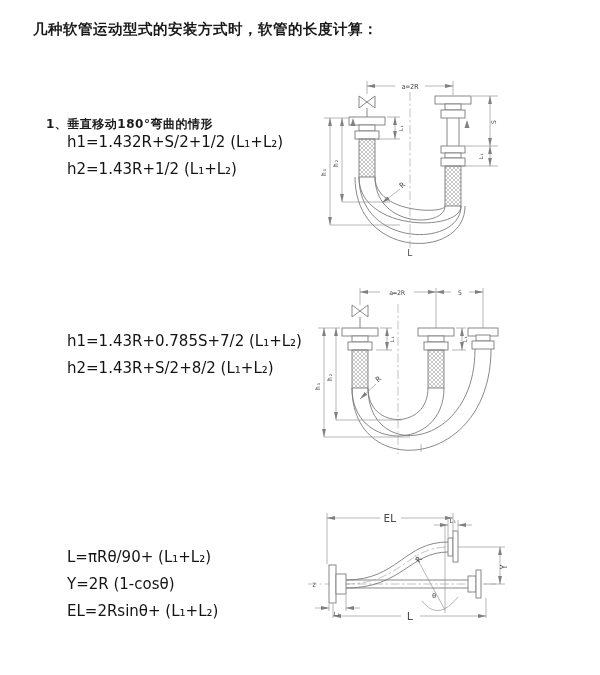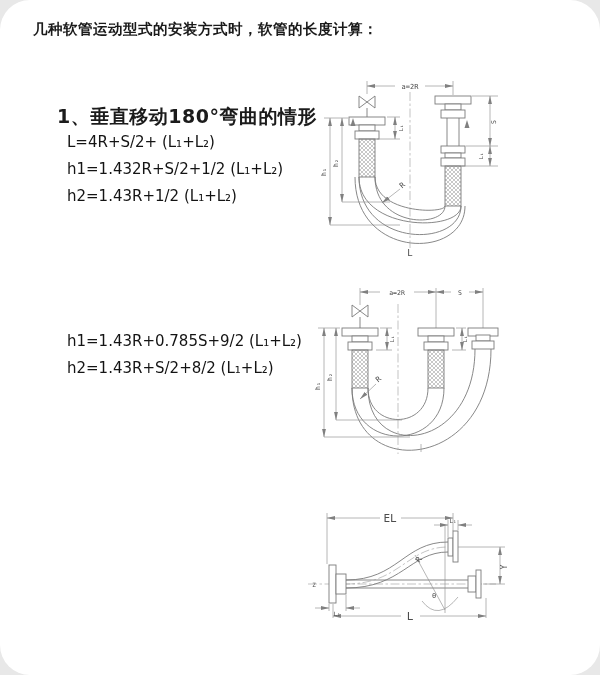--- a/index.html
+++ b/index.html
@@ -1,24 +1,24 @@
 <!DOCTYPE html>
 <html><head>
 <meta charset="utf-8">
 <style>
   html,body{margin:0;padding:0;background:#e8e8e8;}
   .page{
     position:relative;width:600px;height:675px;background:#ffffff;
-    overflow:hidden;font-family:"DejaVu Sans","Liberation Sans",sans-serif;border-radius:30px;
+    overflow:hidden;font-family:"DejaVu Sans","Liberation Sans",sans-serif;
   }
   .title{
     position:absolute;left:33px;top:20px;font-size:14.5px;font-weight:700;
     color:#1a1a1a;letter-spacing:0.5px;
   }
-  .heading{position:absolute;left:57px;font-size:19px;font-weight:700;color:#1b1b1b;letter-spacing:0.5px;}
+  .heading{position:absolute;left:46px;font-size:12px;font-weight:700;color:#1b1b1b;letter-spacing:0.5px;margin-top:12px;}
   .formulas{position:absolute;left:67px;}
   .formula{font-size:15px;line-height:27px;color:#141414;white-space:pre;}
   .h1p{top:104px}.f1p{top:129px}
   .h2p{top:303px}.f2p{top:328px}
   .h3p{top:519px}.f3p{top:544px}
   .diag{position:absolute;}
   .ln{stroke:#7b7b7b;stroke-width:0.9;fill:none;}
   .fl{fill:#ffffff;stroke:#7b7b7b;stroke-width:0.9;}
   .braid{stroke:#7b7b7b;stroke-width:0.9;}
   .dm{stroke:#8f8f8f;stroke-width:0.65;fill:none;}
@@ -27,30 +27,34 @@
 </style>
 </head>
 <body>
 
 <div class="page">
 
   <div class="title">几种软管运动型式的安装方式时，软管的长度计算：</div>
 
   <div class="heading h1p">1、垂直移动180°弯曲的情形</div>
   <div class="formulas f1p">
-    <div class="formula">L=4R+S/2+ (L₁+L₂)</div>
     <div class="formula">h1=1.432R+S/2+1/2 (L₁+L₂)</div>
     <div class="formula">h2=1.43R+1/2 (L₁+L₂)</div>
   </div>
 
   <div class="formulas f2p">
-    <div class="formula">h1=1.43R+0.785S+9/2 (L₁+L₂)</div>
+    <div class="formula">h1=1.43R+0.785S+7/2 (L₁+L₂)</div>
     <div class="formula">h2=1.43R+S/2+8/2 (L₁+L₂)</div>
   </div>
 
+  <div class="formulas f3p">
+    <div class="formula">L=πRθ/90+ (L₁+L₂)</div>
+    <div class="formula">Y=2R (1-cosθ)</div>
+    <div class="formula">EL=2Rsinθ+ (L₁+L₂)</div>
+  </div>
 
   <svg class="diag" style="left:310px;top:68px" width="280" height="195" viewBox="0 0 280 195">
     <defs>
       <pattern id="braidA" width="4" height="4" patternUnits="userSpaceOnUse">
         <path d="M0,0 L4,4 M4,0 L0,4" stroke="#9a9a9a" stroke-width="0.55"></path>
       </pattern>
       <marker id="arrA" markerWidth="9" markerHeight="6" refX="8.3" refY="3" orient="auto-start-reverse" markerUnits="userSpaceOnUse">
         <path d="M0,1 L8.5,3 L0,5 Z" fill="#808080"></path>
       </marker>
     </defs>

